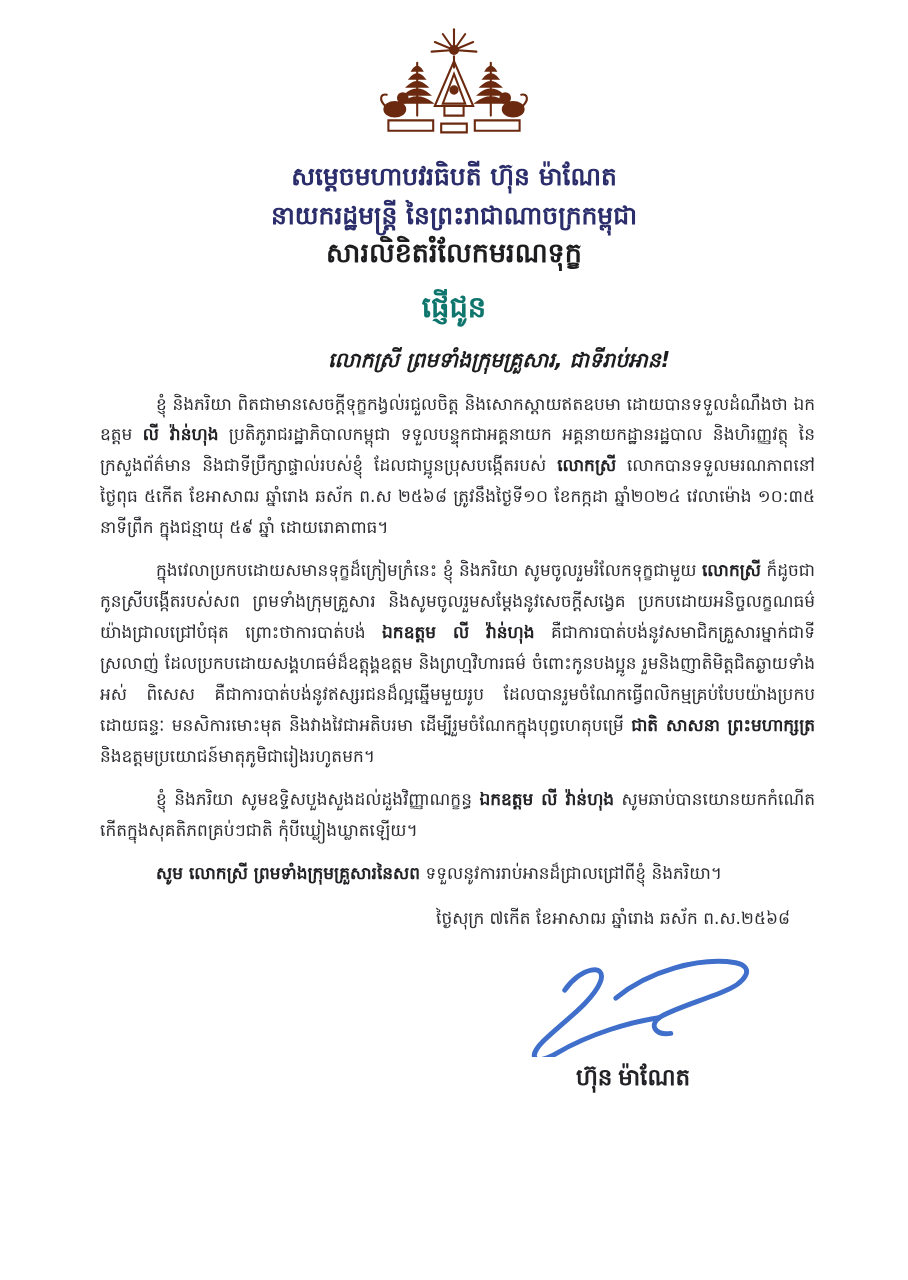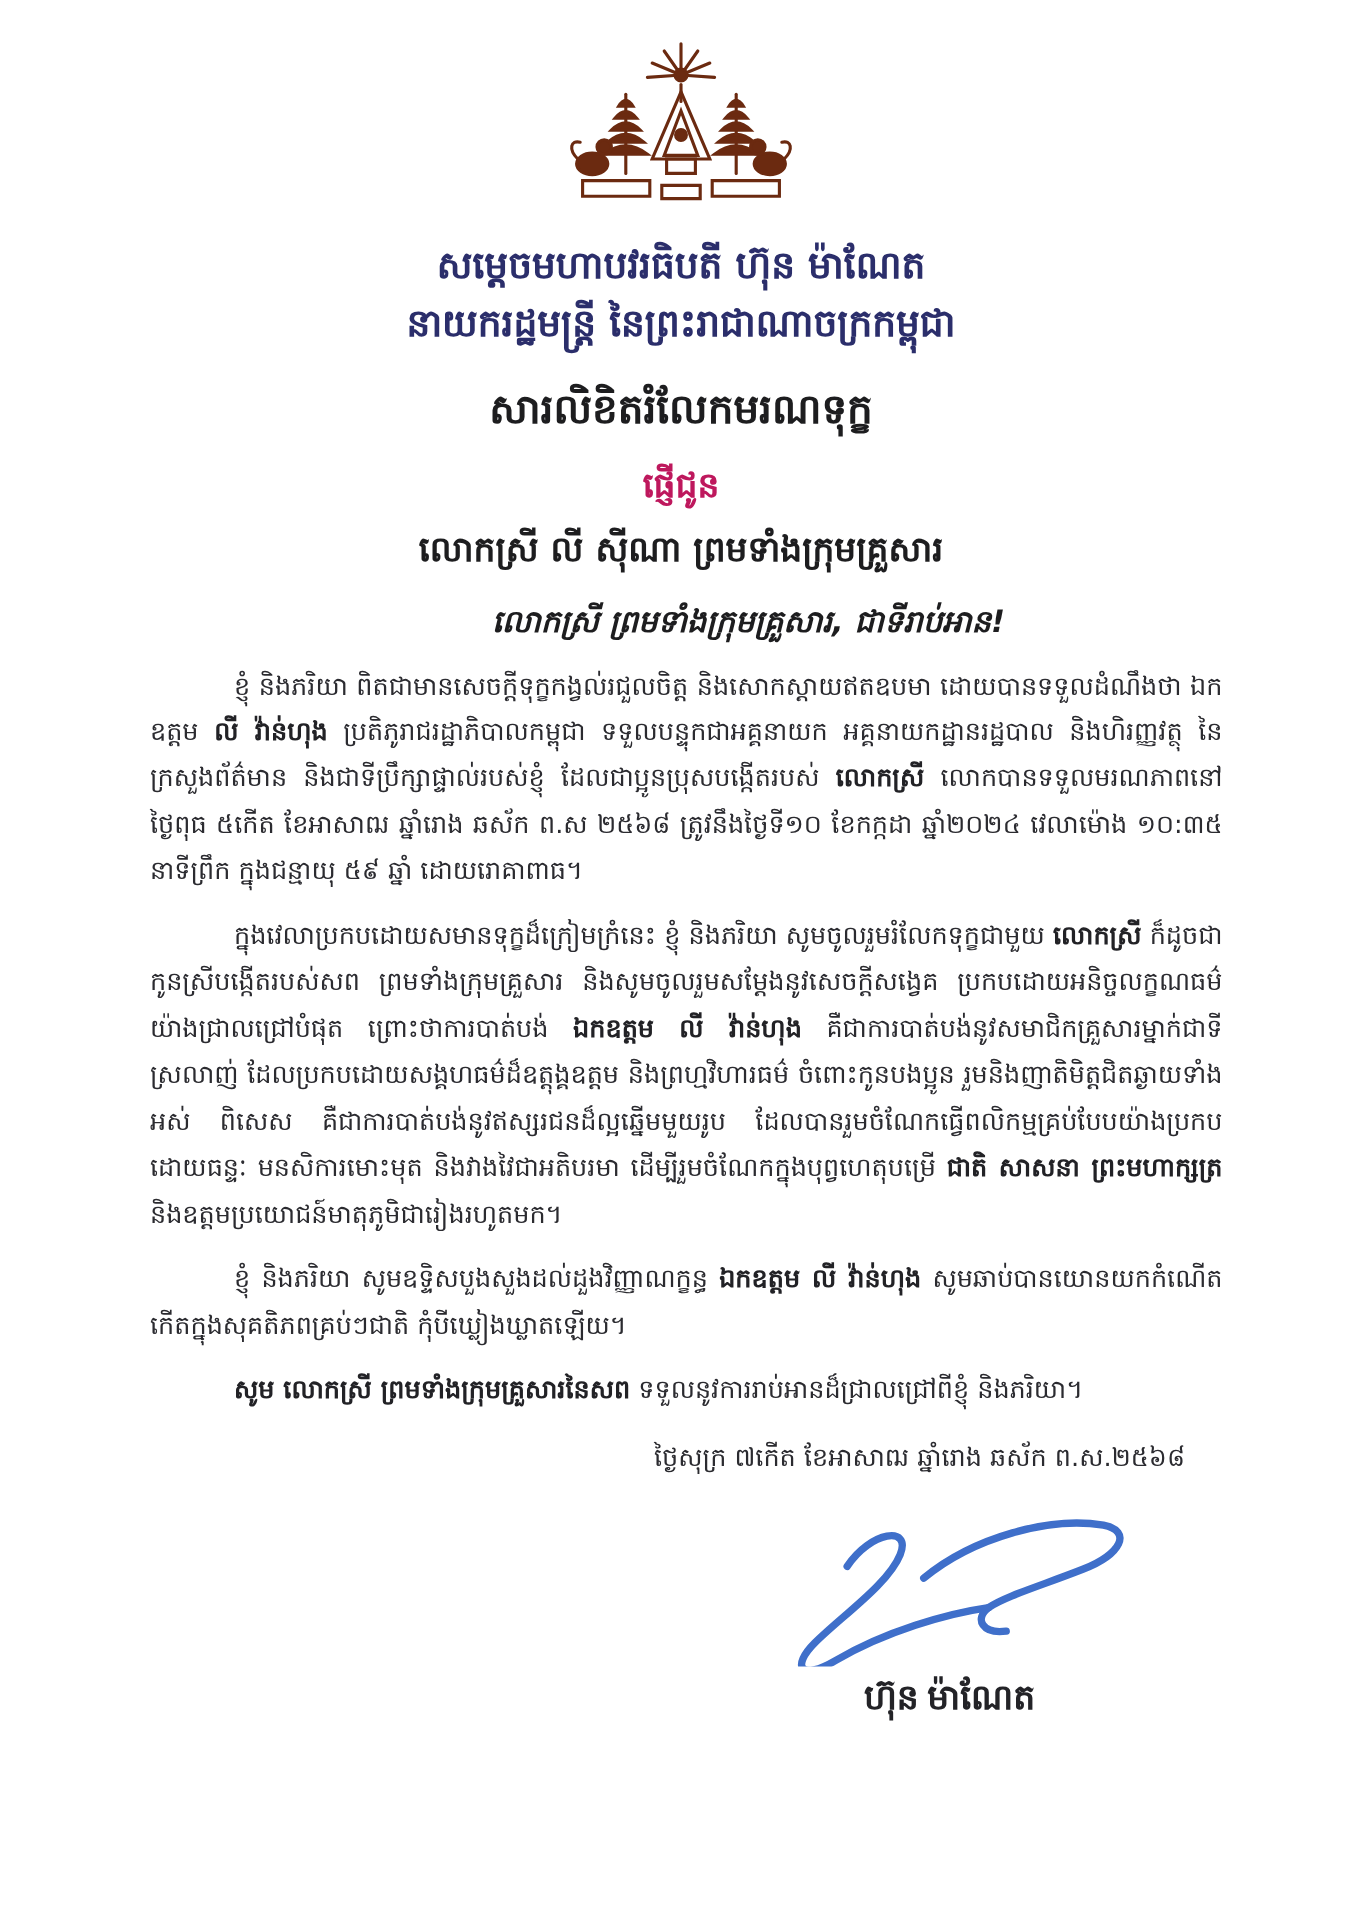--- a/index.html
+++ b/index.html
@@ -8,22 +8,22 @@
     width:908px; height:1280px;
     margin:0 auto;
     background:#ffffff;
     font-family:"DejaVu Sans", sans-serif;
     color:#2a2a2e;
     overflow:hidden;
   }
   .emblem-wrap { text-align:center; padding-top:26px; height:122px; }
   .hdr { text-align:center; font-weight:bold; color:#2b2e6b; font-size:25px; line-height:1.55; }
   .hdr.first { margin-top:10px; }
-  .doc-title { text-align:center; font-weight:bold; color:#1d1d1f; font-size:27px; margin-top:20px; }
-  .send-to { text-align:center; font-weight:bold; color:#be185d; font-size:23px; margin-top:14px; }
+  .doc-title { text-align:center; font-weight:bold; color:#1d1d1f; font-size:27px; }
+  .send-to { text-align:center; font-weight:bold; color:#0f766e; font-size:29px; margin-top:14px; }
   .addressee { text-align:center; font-weight:bold; color:#1d1d1f; font-size:23px; margin-top:10px; }
   .salutation {
     font-weight:bold; font-style:italic; color:#1d1d1f;
     font-size:20.5px; margin:16px 95px 0 185px;text-align:center;
   }
   .content { padding:0 93px 0 100px; }
   .body-para {
     font-size:17px; line-height:1.82; text-align:justify;
     text-indent:56px; color:#2b2b30; margin:12px 0 0 0;
   }
@@ -96,21 +96,20 @@
         <path d="M136,118 L192,118 L192,131 L136,131 Z"></path>
       </g>
     </svg>
   </div>
 
   <div class="hdr first">សម្តេចមហាបវរធិបតី ហ៊ុន ម៉ាណែត</div>
   <div class="hdr">នាយករដ្ឋមន្ត្រី នៃព្រះរាជាណាចក្រកម្ពុជា</div>
 
   <div class="doc-title">សារលិខិតរំលែកមរណទុក្ខ</div>
   <div class="send-to">ផ្ញើជូន</div>
-  <div class="addressee">លោកស្រី លី ស៊ីណា ព្រមទាំងក្រុមគ្រួសារ</div>
   <div class="salutation">លោកស្រី ព្រមទាំងក្រុមគ្រួសារ, ជាទីរាប់អាន!</div>
 
   <div class="content">
     <p class="body-para"><span>ខ្ញុំ និងភរិយា ពិតជាមានសេចក្តីទុក្ខកង្វល់រជួលចិត្ត និងសោកស្តាយឥតឧបមា ដោយបានទទួលដំណឹងថា ឯកឧត្តម </span><b>លី វ៉ាន់ហុង</b><span> ប្រតិភូរាជរដ្ឋាភិបាលកម្ពុជា ទទួលបន្ទុកជាអគ្គនាយក អគ្គនាយកដ្ឋានរដ្ឋបាល និងហិរញ្ញវត្ថុ នៃក្រសួងព័ត៌មាន និងជាទីប្រឹក្សាផ្ទាល់របស់ខ្ញុំ ដែលជាប្អូនប្រុសបង្កើតរបស់ </span><b>លោកស្រី</b><span> លោកបានទទួលមរណភាពនៅថ្ងៃពុធ ៥កើត ខែអាសាឍ ឆ្នាំរោង ឆស័ក ព.ស ២៥៦៨ ត្រូវនឹងថ្ងៃទី១០ ខែកក្កដា ឆ្នាំ២០២៤ វេលាម៉ោង ១០:៣៥ នាទីព្រឹក ក្នុងជន្មាយុ ៥៩ ឆ្នាំ ដោយរោគាពាធ។</span></p>
 
     <p class="body-para"><span>ក្នុងវេលាប្រកបដោយសមានទុក្ខដ៏ក្រៀមក្រំនេះ ខ្ញុំ និងភរិយា សូមចូលរួមរំលែកទុក្ខជាមួយ </span><b>លោកស្រី</b><span> ក៏ដូចជាកូនស្រីបង្កើតរបស់សព ព្រមទាំងក្រុមគ្រួសារ និងសូមចូលរួមសម្តែងនូវសេចក្តីសង្វេគ ប្រកបដោយអនិច្ចលក្ខណធម៌យ៉ាងជ្រាលជ្រៅបំផុត ព្រោះថាការបាត់បង់ </span><b>ឯកឧត្តម លី វ៉ាន់ហុង</b><span> គឺជាការបាត់បង់នូវសមាជិកគ្រួសារម្នាក់ជាទីស្រលាញ់ ដែលប្រកបដោយសង្គហធម៌ដ៏ឧត្តុង្គឧត្តម និងព្រហ្មវិហារធម៌ ចំពោះកូនបងប្អូន រួមនិងញាតិមិត្តជិតឆ្ងាយទាំងអស់ ពិសេស គឺជាការបាត់បង់នូវឥស្សរជនដ៏ល្អឆ្នើមមួយរូប ដែលបានរួមចំណែកធ្វើពលិកម្មគ្រប់បែបយ៉ាងប្រកបដោយធន្ទៈ មនសិការមោះមុត និងវាងវៃជាអតិបរមា ដើម្បីរួមចំណែកក្នុងបុព្វហេតុបម្រើ </span><b>ជាតិ សាសនា ព្រះមហាក្សត្រ</b><span> និងឧត្តមប្រយោជន៍មាតុភូមិជារៀងរហូតមក។</span></p>
 
     <p class="body-para"><span>ខ្ញុំ និងភរិយា សូមឧទ្ទិសបួងសួងដល់ដួងវិញ្ញាណក្ខន្ធ </span><b>ឯកឧត្តម លី វ៉ាន់ហុង</b><span> សូមឆាប់បានយោនយកកំណើតកើតក្នុងសុគតិភពគ្រប់ៗជាតិ កុំបីឃ្លៀងឃ្លាតឡើយ។</span></p>
 
     <p class="body-para"><b>សូម លោកស្រី ព្រមទាំងក្រុមគ្រួសារនៃសព</b><span> ទទួលនូវការរាប់អានដ៏ជ្រាលជ្រៅពីខ្ញុំ និងភរិយា។</span></p>

